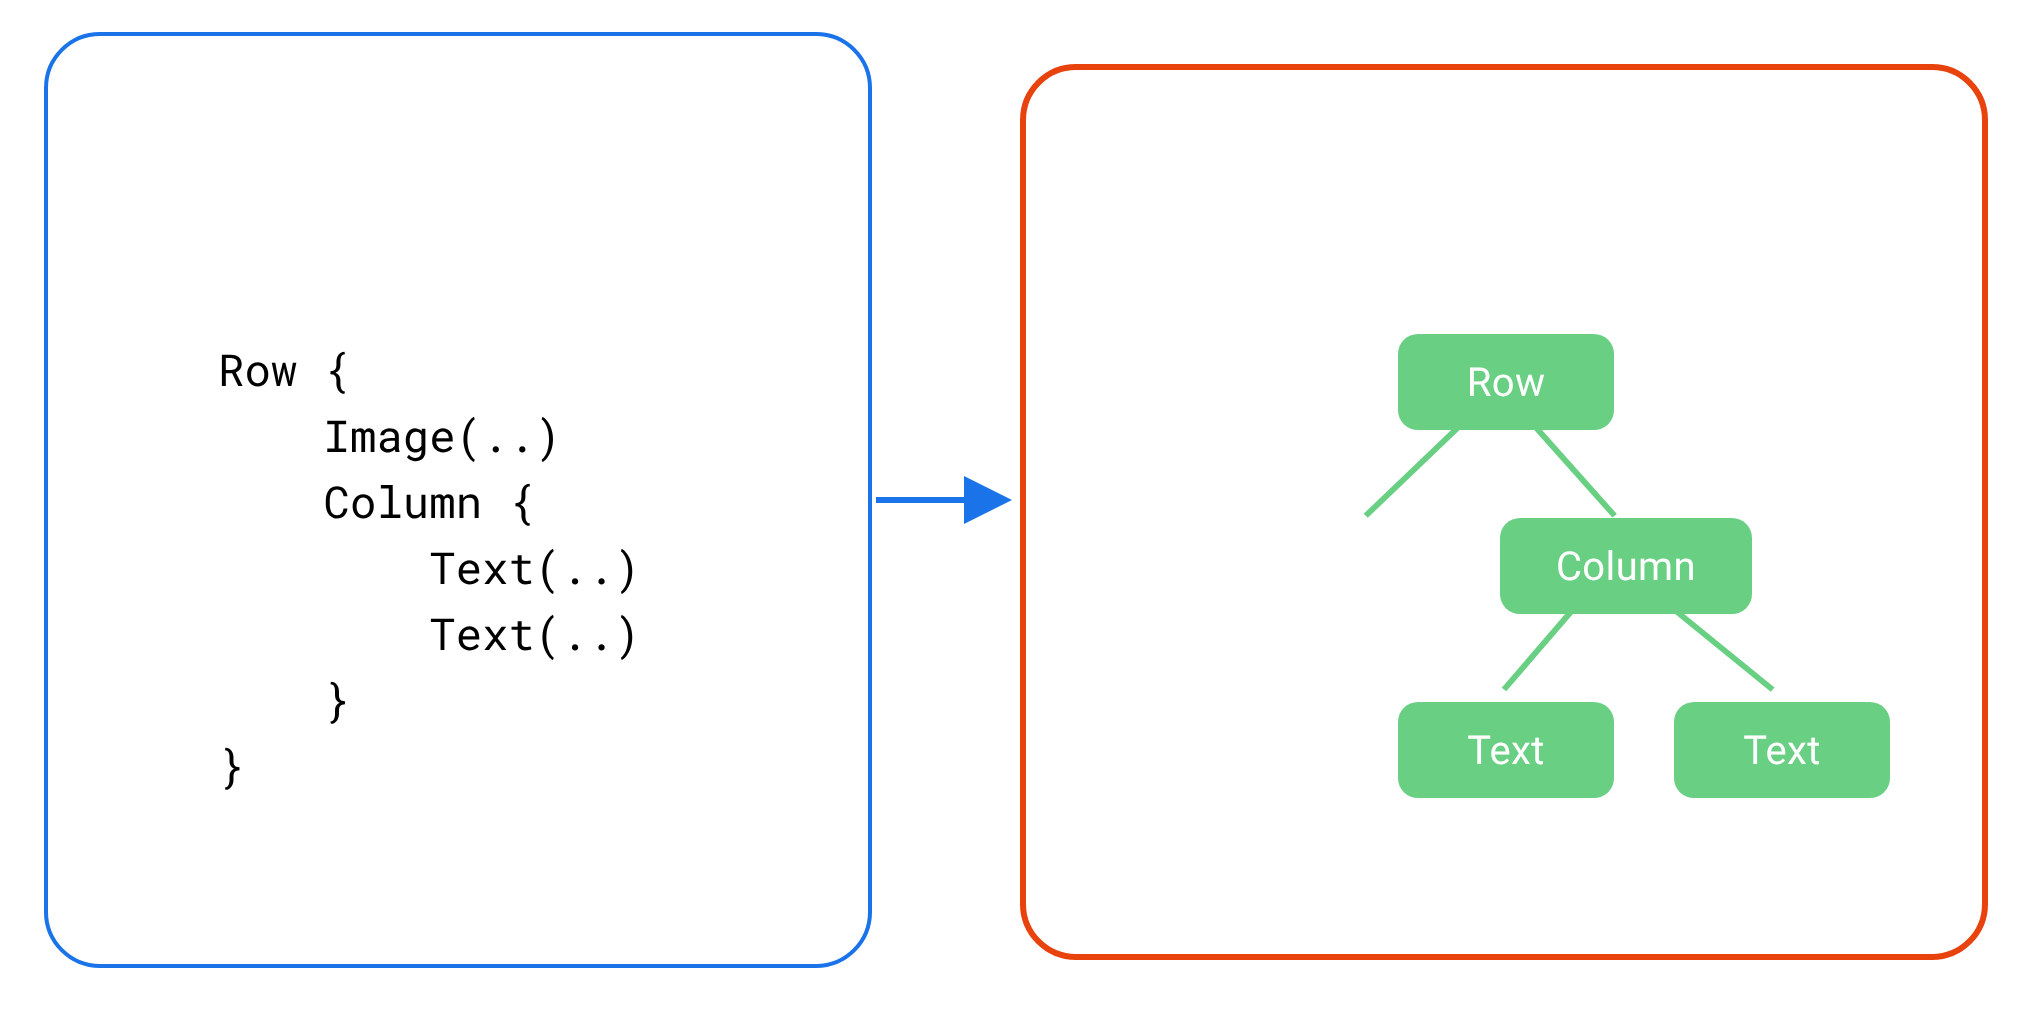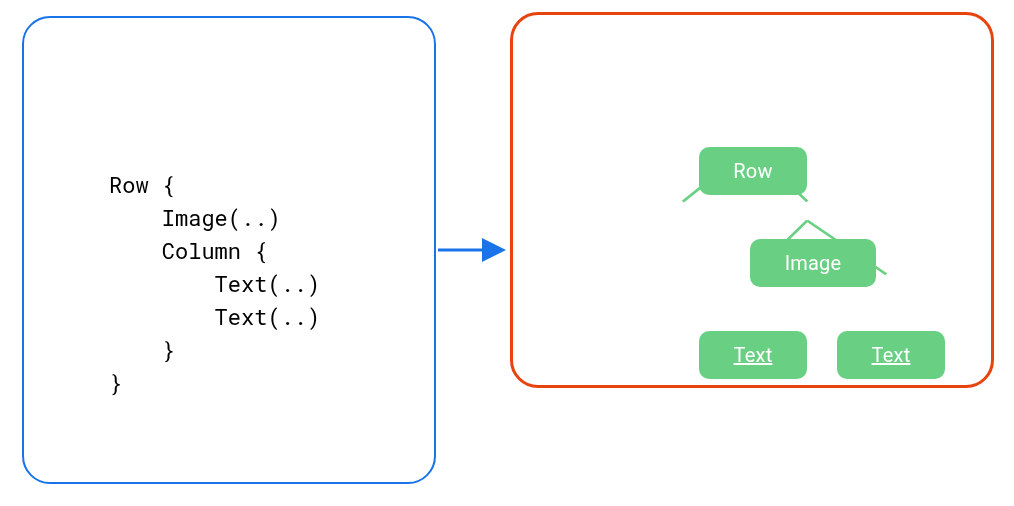--- a/index.html
+++ b/index.html
@@ -20,23 +20,23 @@
     .panel-left {
       left: 22px;
       top: 16px;
       width: 414px;
       height: 468px;
       border: 2px solid #701a75;
       padding-left: 23px;
     }
     .panel-right {
       left: 510px;
-      top: 12px;
+      top: 32px;
       width: 484px;
-      height: 376px;
+      height: 448px;
       border: 3px solid #e8420d;
     }
     .code-block {
       font-family: ui-monospace, "SF Mono", "Roboto Mono", Menlo, Consolas, monospace;
       font-size: 22px;
       line-height: 1.5;
       color: #000;
       white-space: pre;
       padding: 150px 0 0 62px;
     }
@@ -73,21 +73,21 @@
       height: 48px;
       padding: 0 20px;
       font-size: 20px;
       letter-spacing: 0.2px;
       transform: translate(-50%, -50%);
       white-space: nowrap;
     }
     .node.row    { width: 108px; }
     .node.image  { width: 112px; }
     .node.column { width: 126px; }
-    .node.text   { width: 108px; text-decoration: underline; }
+    .node.text   { width: 108px; }
   </style>
 </head>
 <body>
 
 <div class="panel panel-left" style="border-color: rgb(26, 115, 232);">
   <div class="code-block">Row {
     Image(..)
     Column {
         Text(..)
         Text(..)
@@ -108,17 +108,17 @@
 
 <div class="panel panel-right" style="border-color: rgb(232, 66, 13);">
   <div class="tree">
     <svg class="edges" viewBox="0 0 484 468" preserveAspectRatio="none">
       <line x1="240" y1="168" x2="172" y2="236" stroke-width="3" stroke="#69d083"></line>
       <line x1="240" y1="168" x2="298" y2="236" stroke-width="3" stroke="#69d083"></line>
       <line x1="298" y1="260" x2="242" y2="328" stroke-width="3" stroke="#69d083"></line>
       <line x1="298" y1="260" x2="378" y2="328" stroke-width="3" stroke="#69d083"></line>
     </svg>
     <div class="node row" style="left: 240px; top: 156px; background: rgb(105, 208, 131); color: rgb(255, 255, 255);">Row</div>
-    <div class="node column" style="left: 300px; top: 248px; background: rgb(105, 208, 131); color: rgb(255, 255, 255);">Image</div>
+    <div class="node column" style="left: 300px; top: 248px; background: rgb(105, 208, 131); color: rgb(255, 255, 255);">Column</div>
     <div class="node text" style="left: 240px; top: 340px; background: rgb(105, 208, 131); color: rgb(255, 255, 255);">Text</div>
     <div class="node text" style="left: 378px; top: 340px; background: rgb(105, 208, 131); color: rgb(255, 255, 255);">Text</div>
   </div>
 </div>
 
 </body></html>

